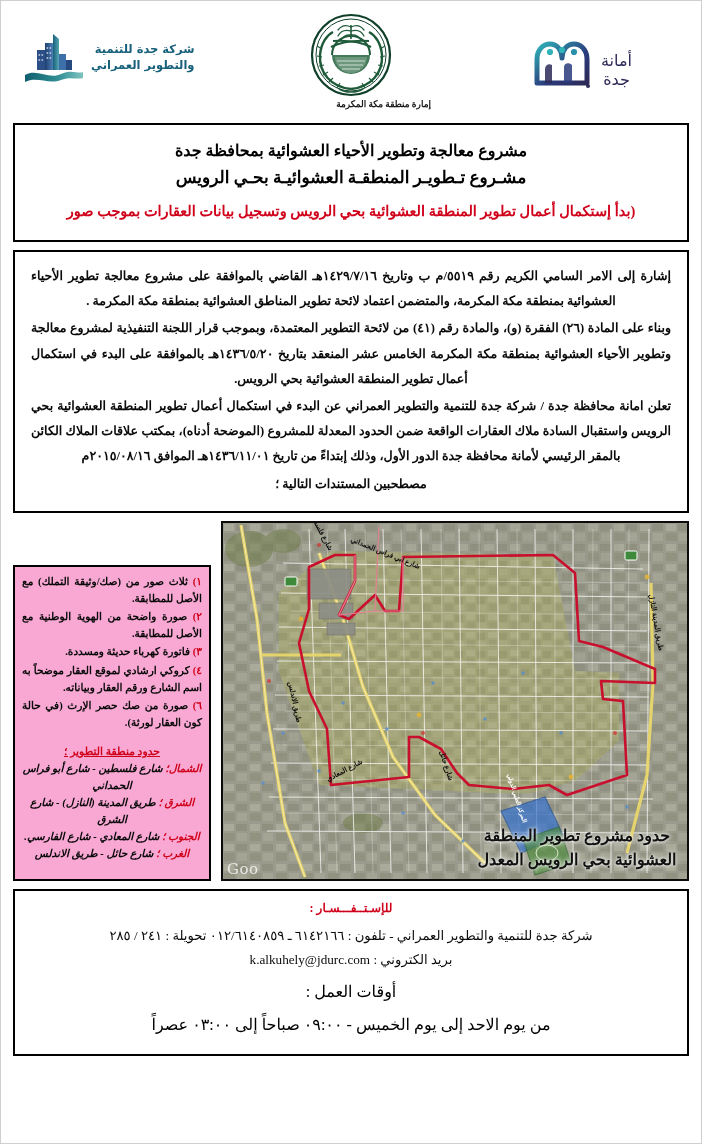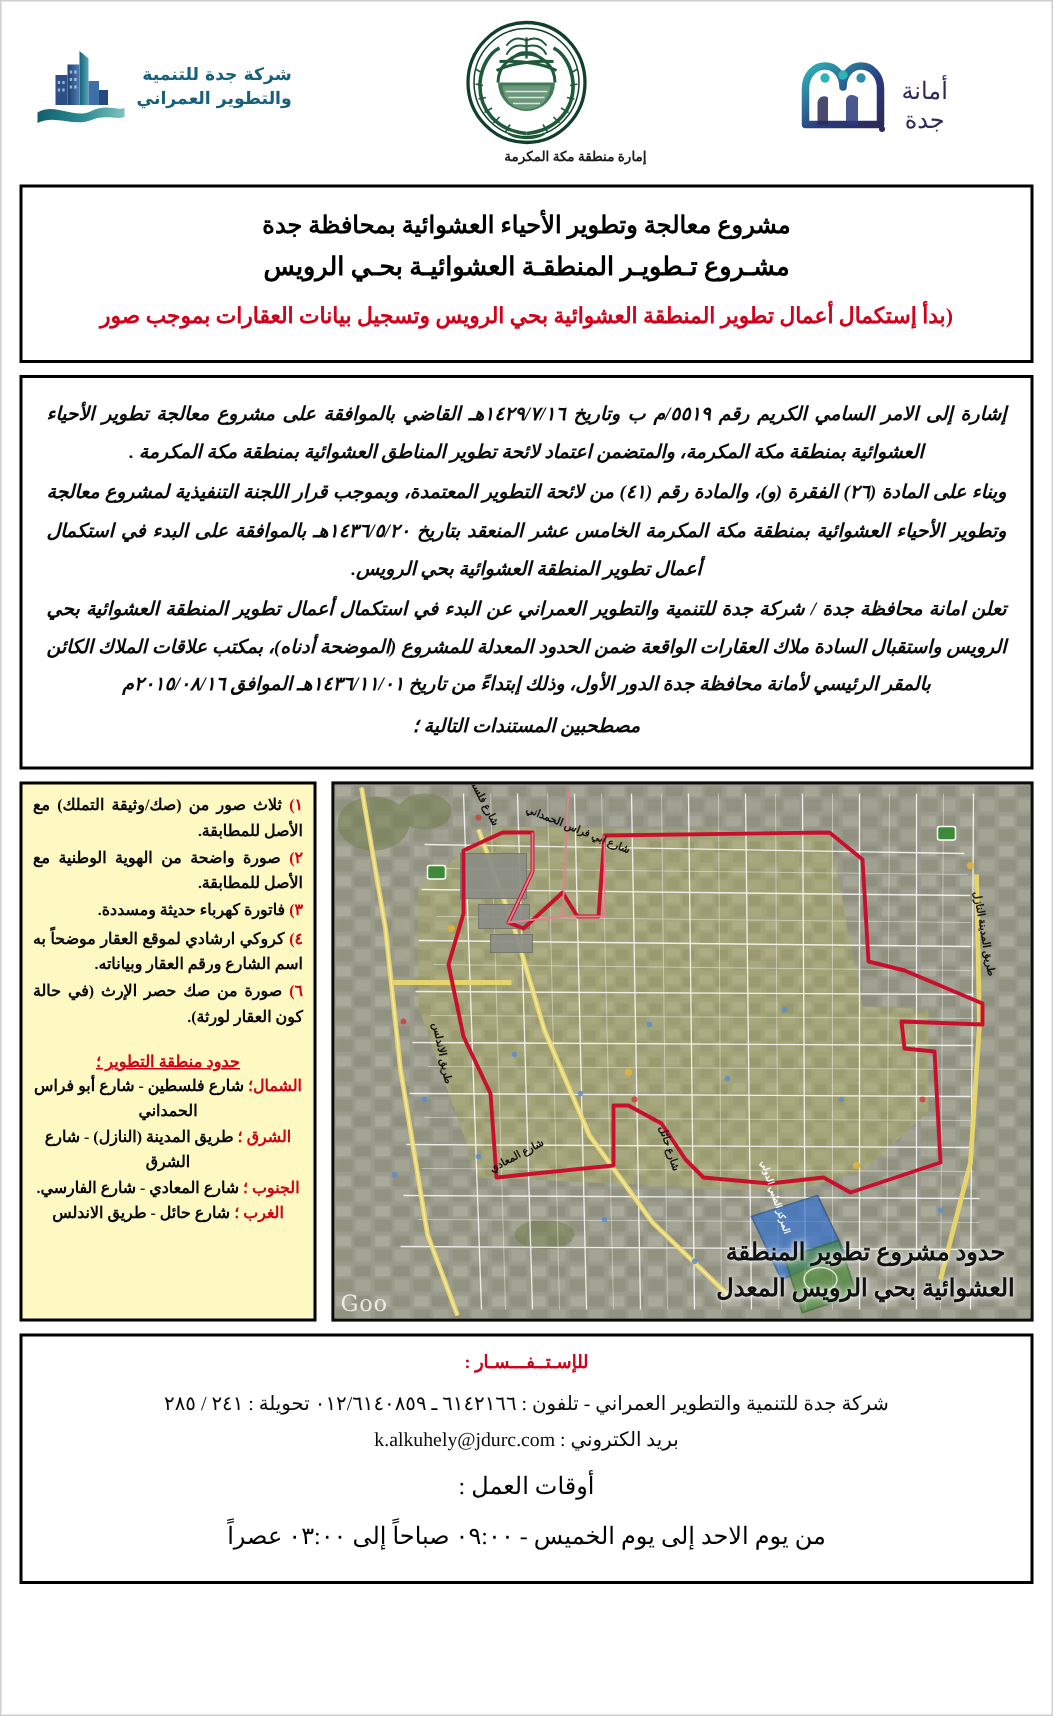--- a/index.html
+++ b/index.html
@@ -141,21 +141,20 @@
     line-height: 1.75;
     color: #d0021b;
   }
 
   
   .body-box {
     margin: 8px 12px 0 12px;
     padding: 12px 16px 14px 16px;
     text-align: justify;
     text-align-last: center;
-    font-style: italic;
   }
   .body-box p {
     margin: 0 0 2px 0;
     font-size: 12.6px;
     font-weight: 700;
     line-height: 2.0;
     color: #0a0a0a;
     text-align: justify;
   }
   .body-box p:last-child { margin-bottom: 0; }
@@ -202,22 +201,23 @@
     color: rgba(255,255,255,0.78);
     letter-spacing: 0.5px;
   }
 
   
   .side-box {
     flex: 1 1 auto;
     padding: 6px 7px 4px 7px;
     box-sizing: border-box;
     border: 2px solid #000;
-    background: #fef9c3;
+    background: #f9a8d4;
     overflow: hidden;
+    margin-top: 44px;
   }
   .doc-list { margin: 0; padding: 0; list-style: none; }
   .doc-list li {
     font-size: 10.6px;
     font-weight: 700;
     line-height: 1.62;
     color: #0a0a0a;
     text-align: justify;
     margin-bottom: 1px;
   }
@@ -233,20 +233,21 @@
     text-decoration: underline;
     text-align: center;
     margin-bottom: 3px;
   }
   .bounds-row {
     font-size: 10.6px;
     font-weight: 700;
     line-height: 1.6;
     color: #0a0a0a;
     text-align: center;
+    font-style: italic;
   }
   .bounds-row .dir { color: #d0021b; font-weight: 700; }
 
   
   .footer-box {
     margin: 8px 12px 0 12px;
     padding: 10px 16px 14px 16px;
     text-align: center;
   }
   .footer-title {

